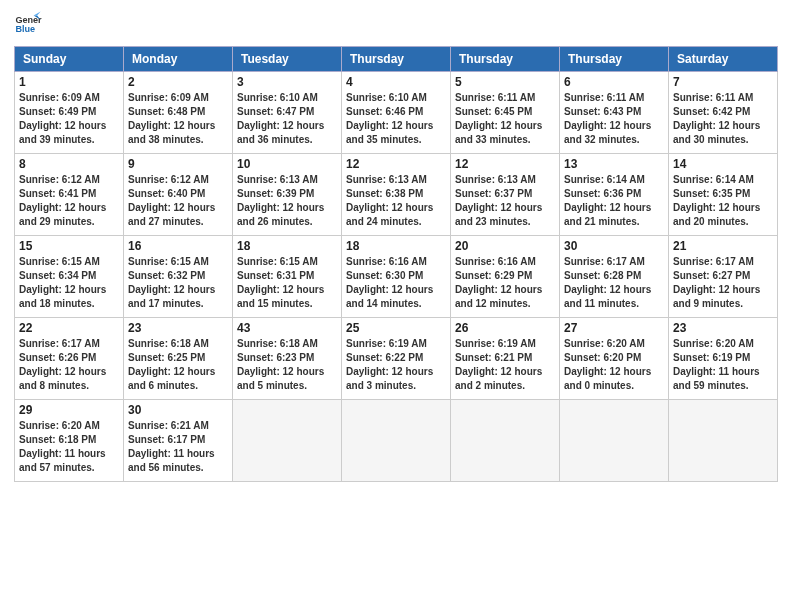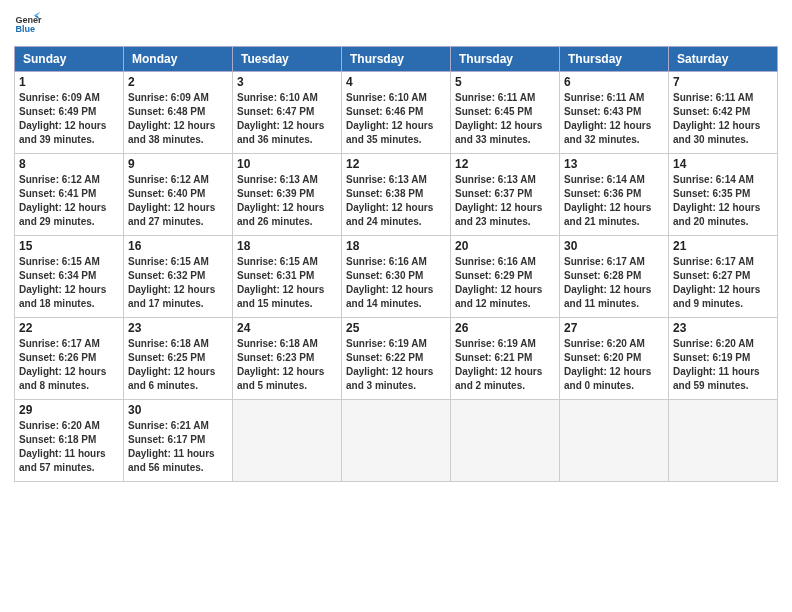--- a/index.html
+++ b/index.html
@@ -303,21 +303,21 @@
         </td>
           <td>
           <span class="day-num">23</span>
           <div class="day-info">
             Sunrise: 6:18 AM<br>
             Sunset: 6:25 PM<br>
             Daylight: 12 hours and 6 minutes.
           </div>
         </td>
           <td>
-          <span class="day-num">24</span>
+          <span class="day-num">43</span>
           <div class="day-info">
             Sunrise: 6:18 AM<br>
             Sunset: 6:23 PM<br>
             Daylight: 12 hours and 5 minutes.
           </div>
         </td>
           <td>
           <span class="day-num">25</span>
           <div class="day-info">
             Sunrise: 6:19 AM<br>

